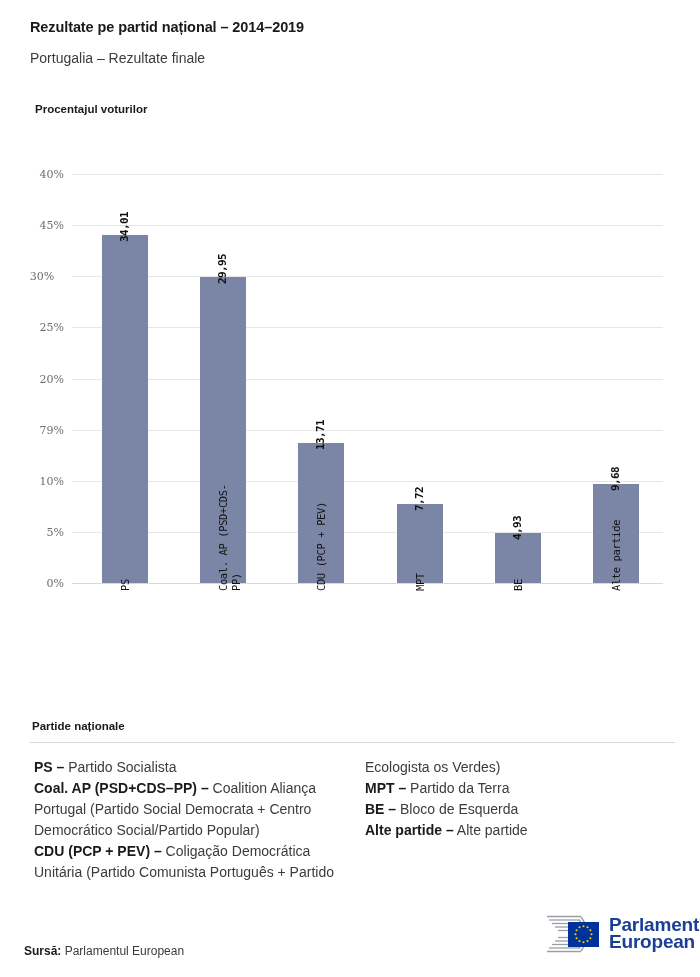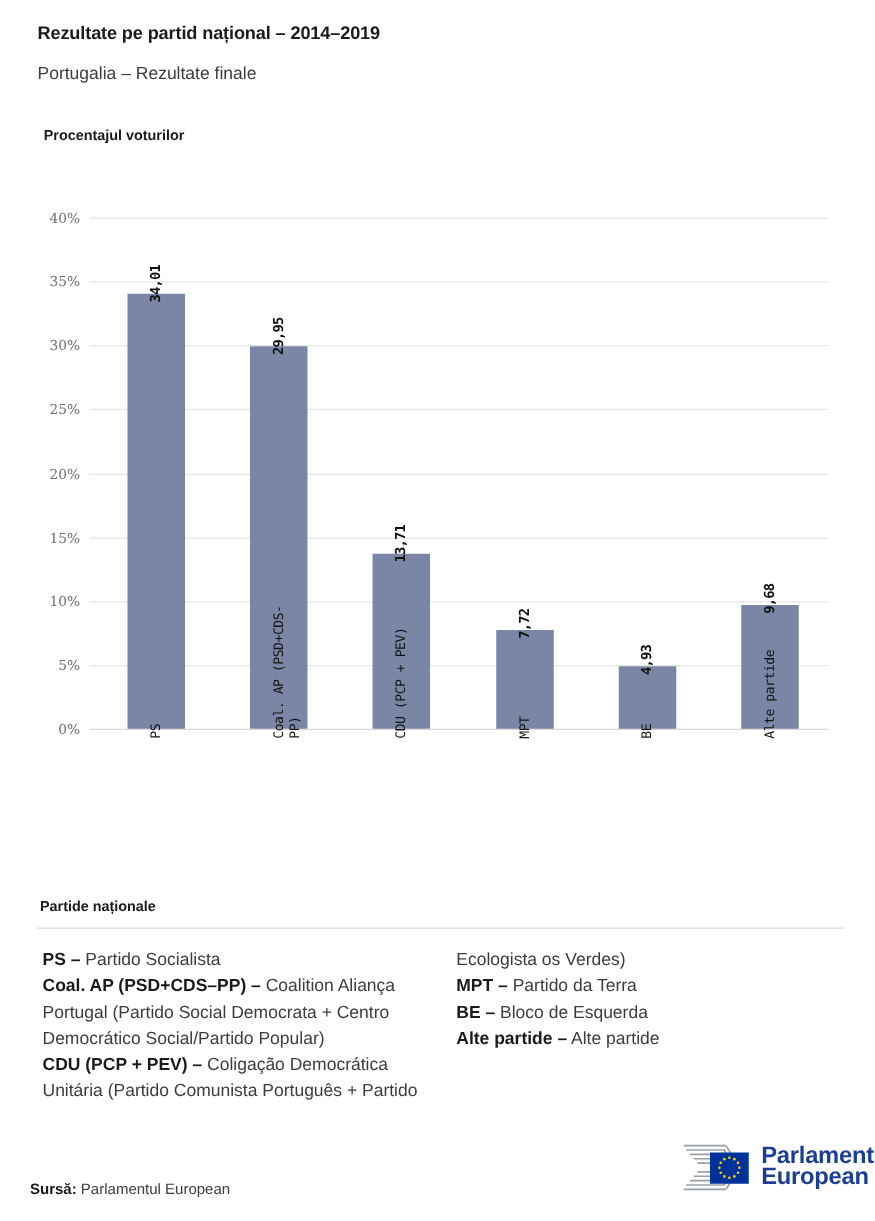--- a/index.html
+++ b/index.html
@@ -184,25 +184,25 @@
         <div class="bar" style="left: 30px; height: 347.752px; background: rgb(123, 133, 165);"></div>
         <div class="bar" style="left: 128.2px; height: 306.239px; background: rgb(123, 133, 165);"></div>
         <div class="bar" style="left: 226.4px; height: 140.185px; background: rgb(123, 133, 165);"></div>
         <div class="bar" style="left: 324.6px; height: 78.937px; background: rgb(123, 133, 165);"></div>
         <div class="bar" style="left: 422.8px; height: 50.4093px; background: rgb(123, 133, 165);"></div>
         <div class="bar" style="left: 521px; height: 98.978px; background: rgb(123, 133, 165);"></div>
       </div>
   <div class="ylabel" style="left: 20px; top: 578px;">0%</div>
       <div class="ylabel" style="left: 20px; top: 526.875px;">5%</div>
       <div class="ylabel" style="left: 20px; top: 475.75px;">10%</div>
-      <div class="ylabel" style="left: 20px; top: 424.625px;">15%</div>
+      <div class="ylabel" style="left: 20px; top: 424.625px;">79%</div>
       <div class="ylabel" style="left: 20px; top: 373.5px;">20%</div>
       <div class="ylabel" style="left: 20px; top: 322.375px;">25%</div>
-      <div class="ylabel" style="left: 20px; top: 271.25px;">30%</div>
-      <div class="ylabel" style="left: 20px; top: 220.125px;">35%</div>
+      <div class="ylabel" style="left: 20px; top: 271.25px; text-align: center;">30%</div>
+      <div class="ylabel" style="left: 20px; top: 220.125px;">45%</div>
       <div class="ylabel" style="left: 20px; top: 169px;">40%</div>
       <div class="barval" style="left: 131px; top: 229.248px;">34,01</div>
       <div class="xlabel" style="left: 119px; top: 591px;">
         <div>PS</div>
       </div>
       <div class="barval" style="left: 229.2px; top: 270.761px;">29,95</div>
       <div class="xlabel" style="left: 217.2px; top: 591px;">
         <div>Coal. AP (PSD+CDS-</div>
         <div>PP)</div>
       </div>

